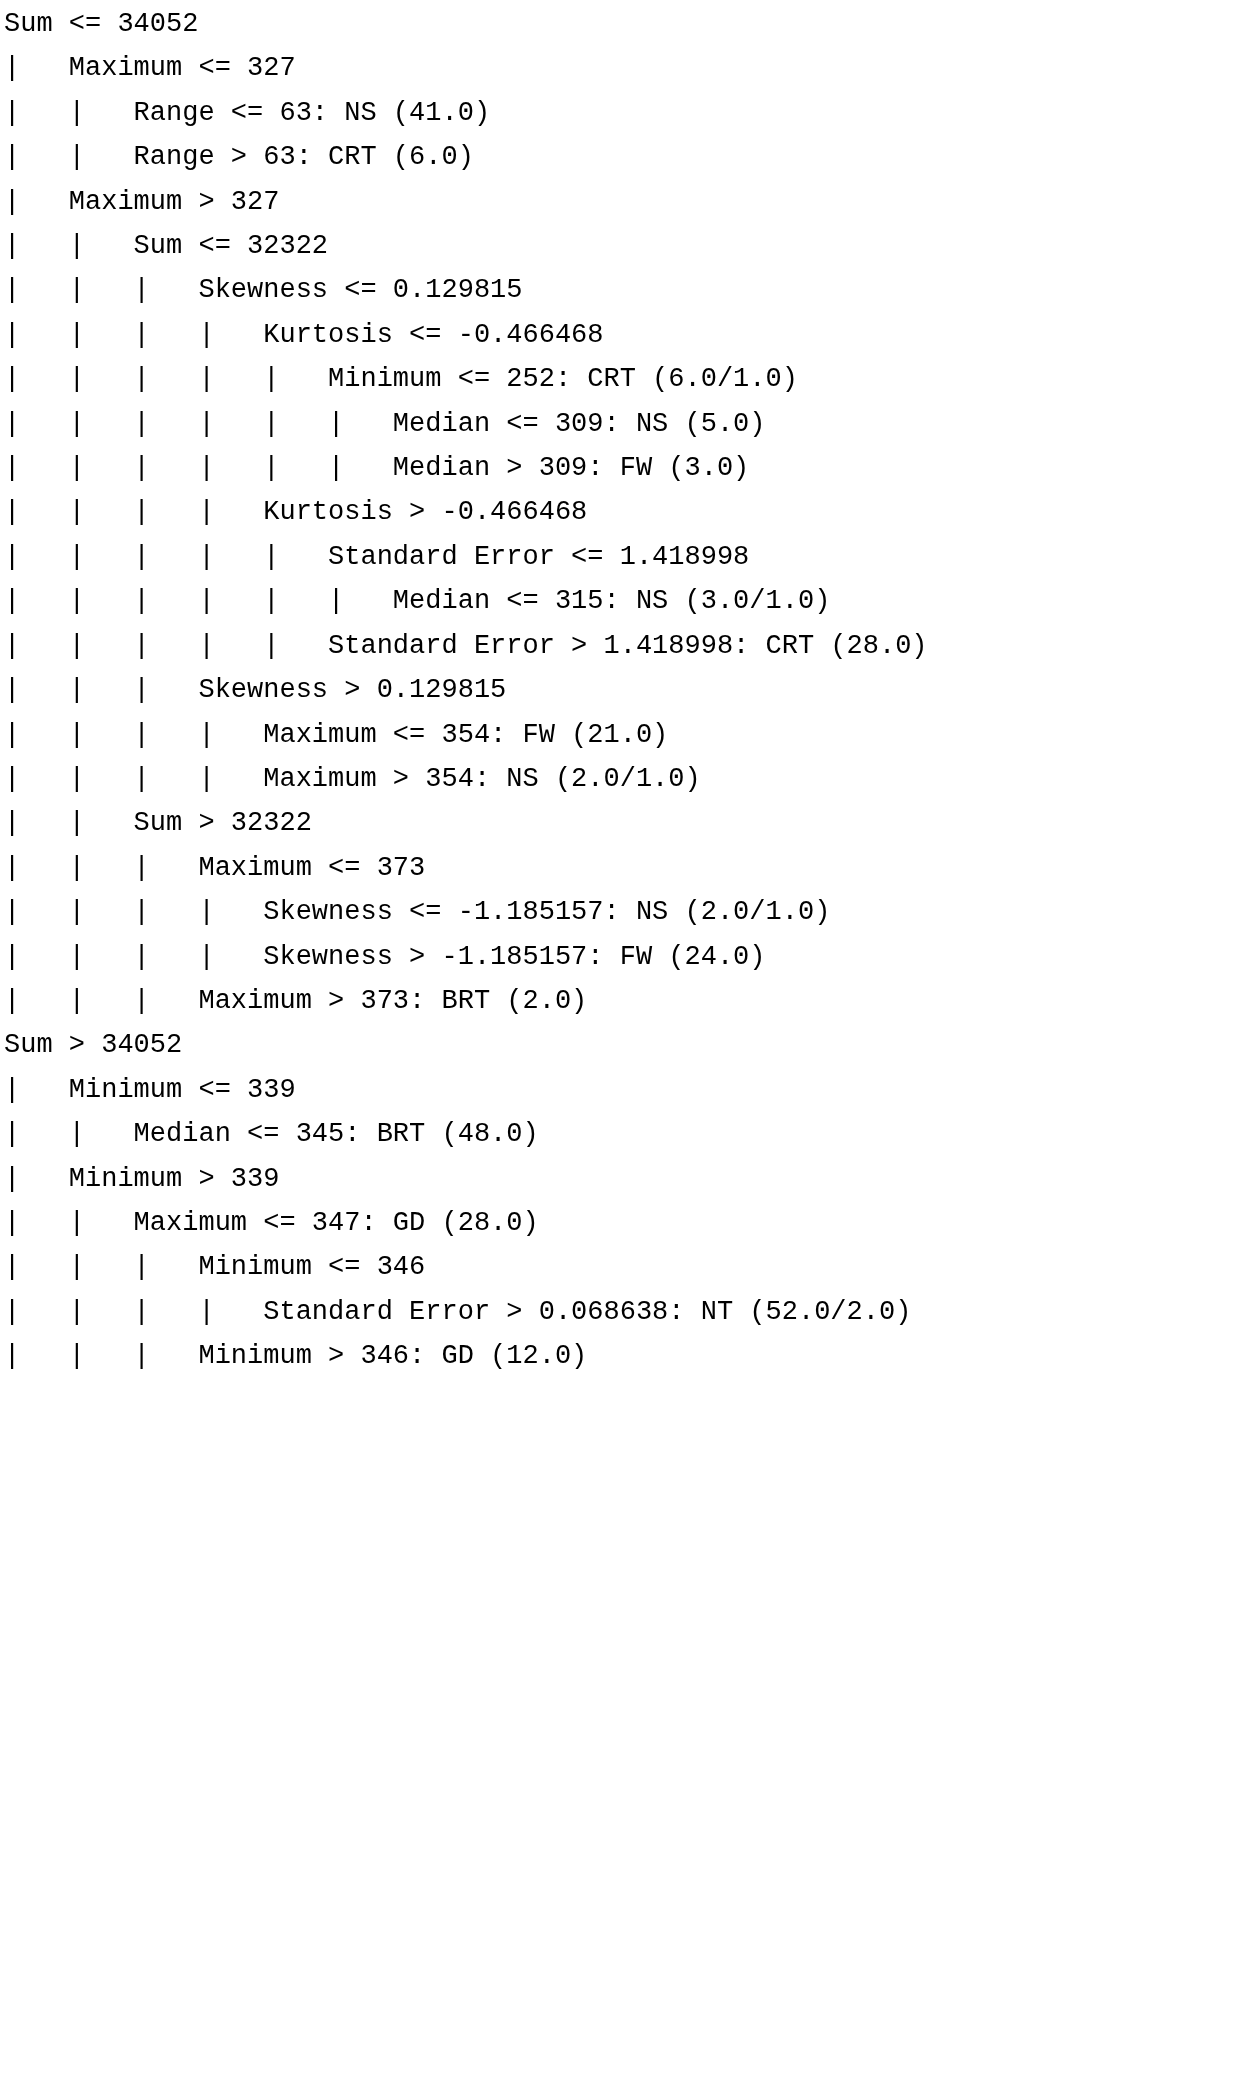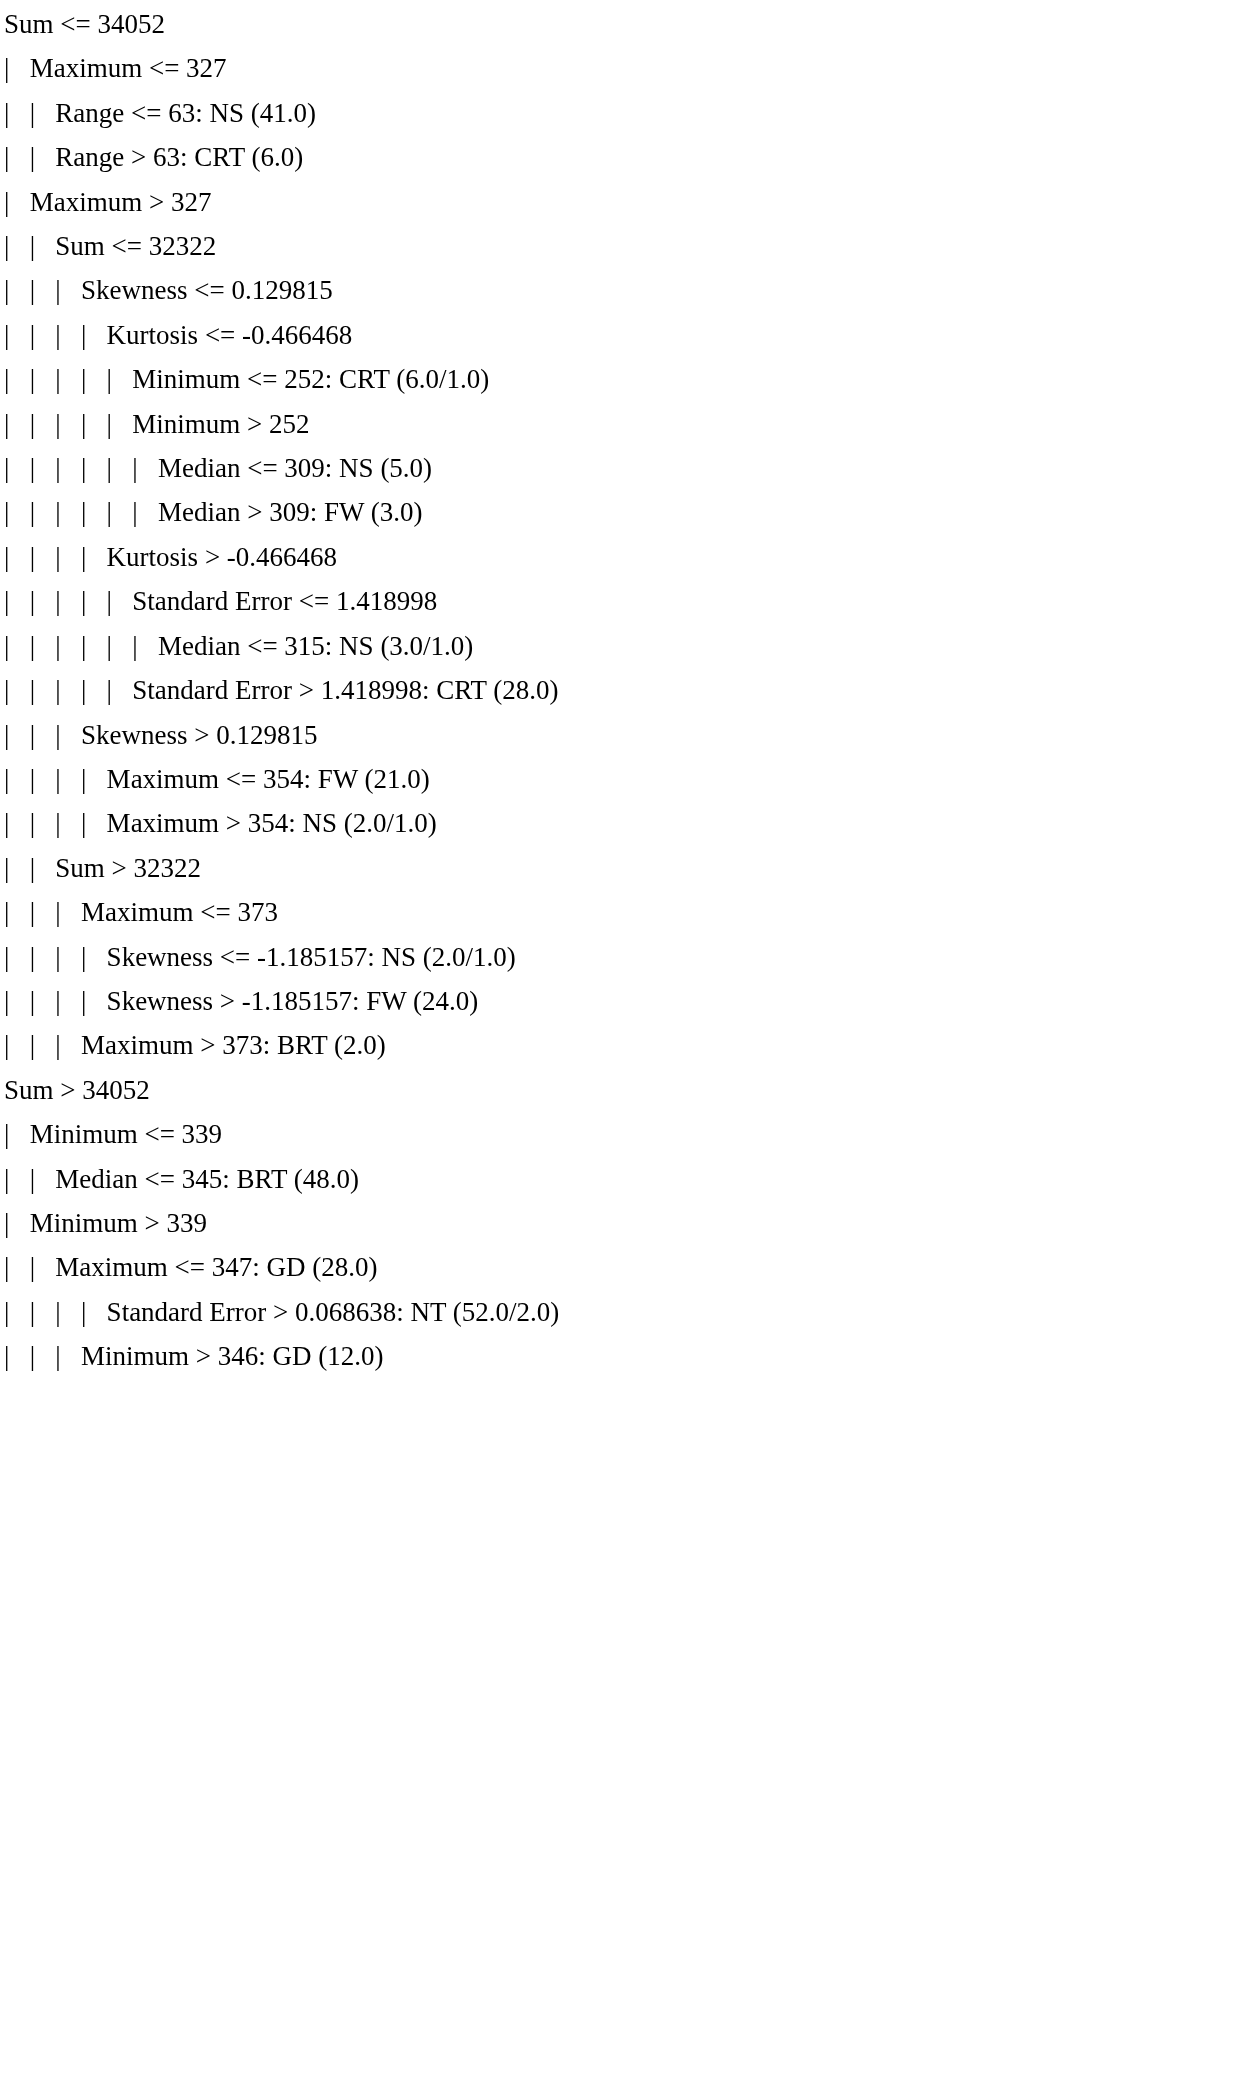--- a/index.html
+++ b/index.html
@@ -11,56 +11,56 @@
     width: 1250px;
     height: 2094px;
     font-family: "DejaVu Sans Mono", "Liberation Mono", monospace;
     color: #000000;
     overflow: hidden;
   }
   #tree {
     padding: 2px 0 0 4px;
   }
   .line {
-    font-family: Liberation Serif, serif;
+    font-family: Liberation Mono, monospace;
     font-size: 27px;
     line-height: 44.4px;
     white-space: pre;
     letter-spacing: 0px;
     color: #000000;
   }
 </style>
 </head>
 <body>
 
 <div id="tree">
   <div class="line">Sum &lt;= 34052</div>
   <div class="line">|   Maximum &lt;= 327</div>
   <div class="line">|   |   Range &lt;= 63: NS (41.0)</div>
   <div class="line">|   |   Range &gt; 63: CRT (6.0)</div>
   <div class="line">|   Maximum &gt; 327</div>
   <div class="line">|   |   Sum &lt;= 32322</div>
   <div class="line">|   |   |   Skewness &lt;= 0.129815</div>
   <div class="line">|   |   |   |   Kurtosis &lt;= -0.466468</div>
   <div class="line">|   |   |   |   |   Minimum &lt;= 252: CRT (6.0/1.0)</div>
-  <div class="line">|   |   |   |   |   Minimum &gt; 252</div>
   <div class="line">|   |   |   |   |   |   Median &lt;= 309: NS (5.0)</div>
   <div class="line">|   |   |   |   |   |   Median &gt; 309: FW (3.0)</div>
   <div class="line">|   |   |   |   Kurtosis &gt; -0.466468</div>
   <div class="line">|   |   |   |   |   Standard Error &lt;= 1.418998</div>
   <div class="line">|   |   |   |   |   |   Median &lt;= 315: NS (3.0/1.0)</div>
   <div class="line">|   |   |   |   |   Standard Error &gt; 1.418998: CRT (28.0)</div>
   <div class="line">|   |   |   Skewness &gt; 0.129815</div>
   <div class="line">|   |   |   |   Maximum &lt;= 354: FW (21.0)</div>
   <div class="line">|   |   |   |   Maximum &gt; 354: NS (2.0/1.0)</div>
   <div class="line">|   |   Sum &gt; 32322</div>
   <div class="line">|   |   |   Maximum &lt;= 373</div>
   <div class="line">|   |   |   |   Skewness &lt;= -1.185157: NS (2.0/1.0)</div>
   <div class="line">|   |   |   |   Skewness &gt; -1.185157: FW (24.0)</div>
   <div class="line">|   |   |   Maximum &gt; 373: BRT (2.0)</div>
   <div class="line">Sum &gt; 34052</div>
   <div class="line">|   Minimum &lt;= 339</div>
   <div class="line">|   |   Median &lt;= 345: BRT (48.0)</div>
   <div class="line">|   Minimum &gt; 339</div>
   <div class="line">|   |   Maximum &lt;= 347: GD (28.0)</div>
+  <div class="line">|   |   |   Minimum &lt;= 346</div>
   <div class="line">|   |   |   |   Standard Error &gt; 0.068638: NT (52.0/2.0)</div>
   <div class="line">|   |   |   Minimum &gt; 346: GD (12.0)</div>
 </div>
 
 </body></html>

